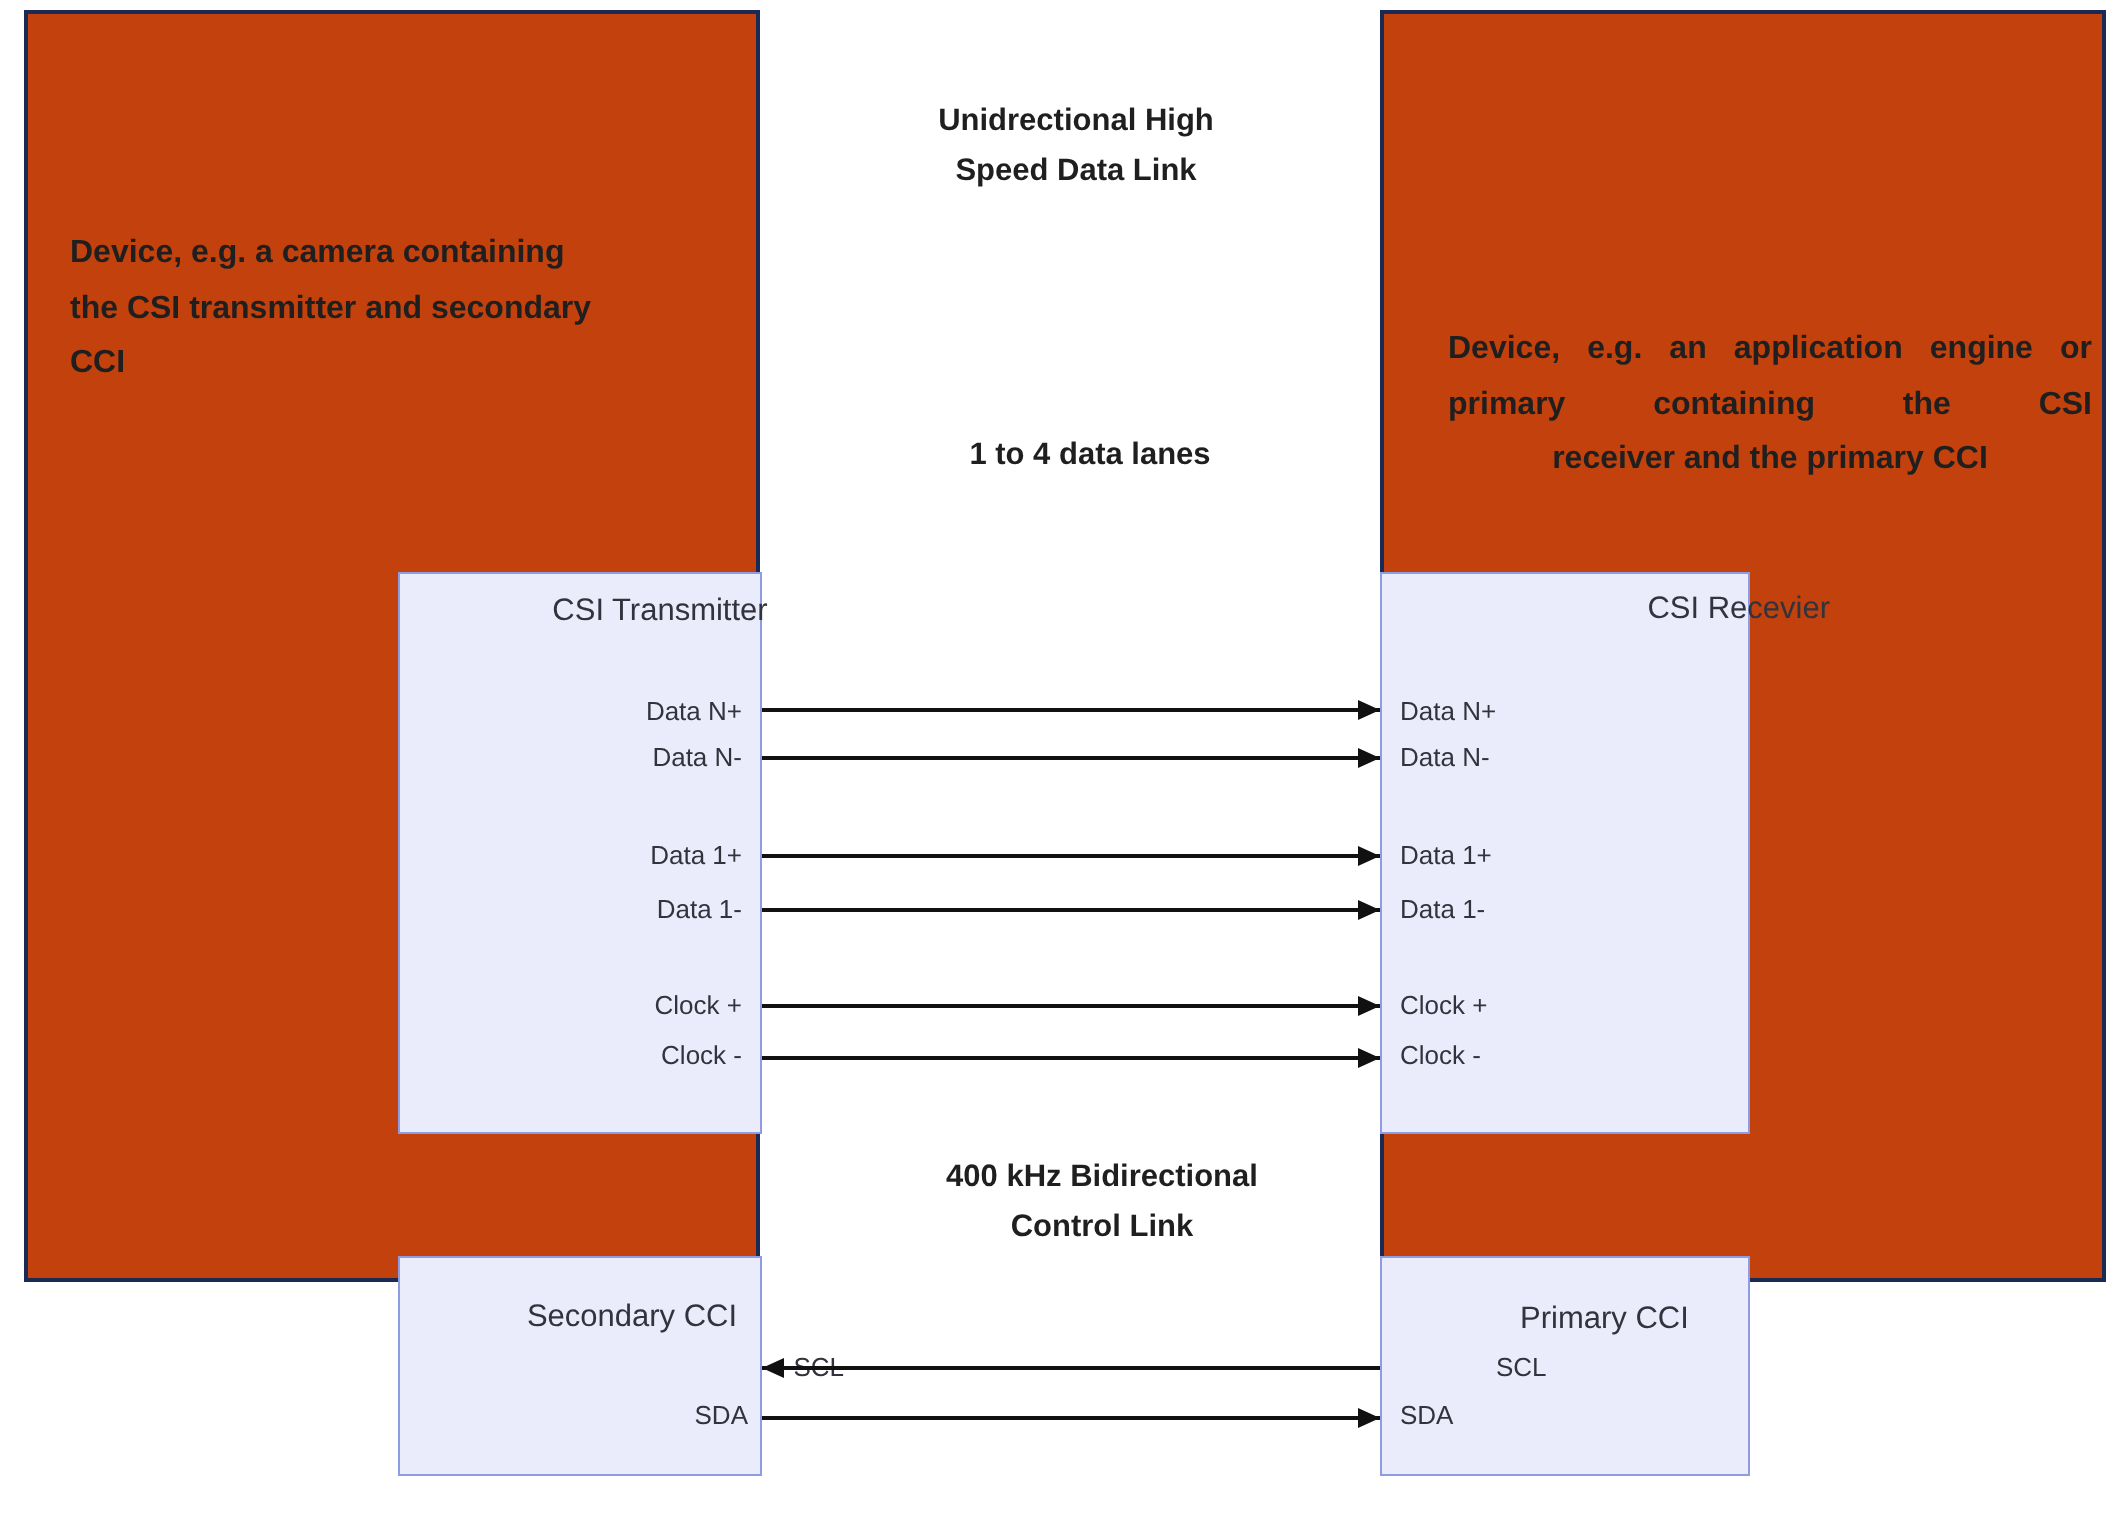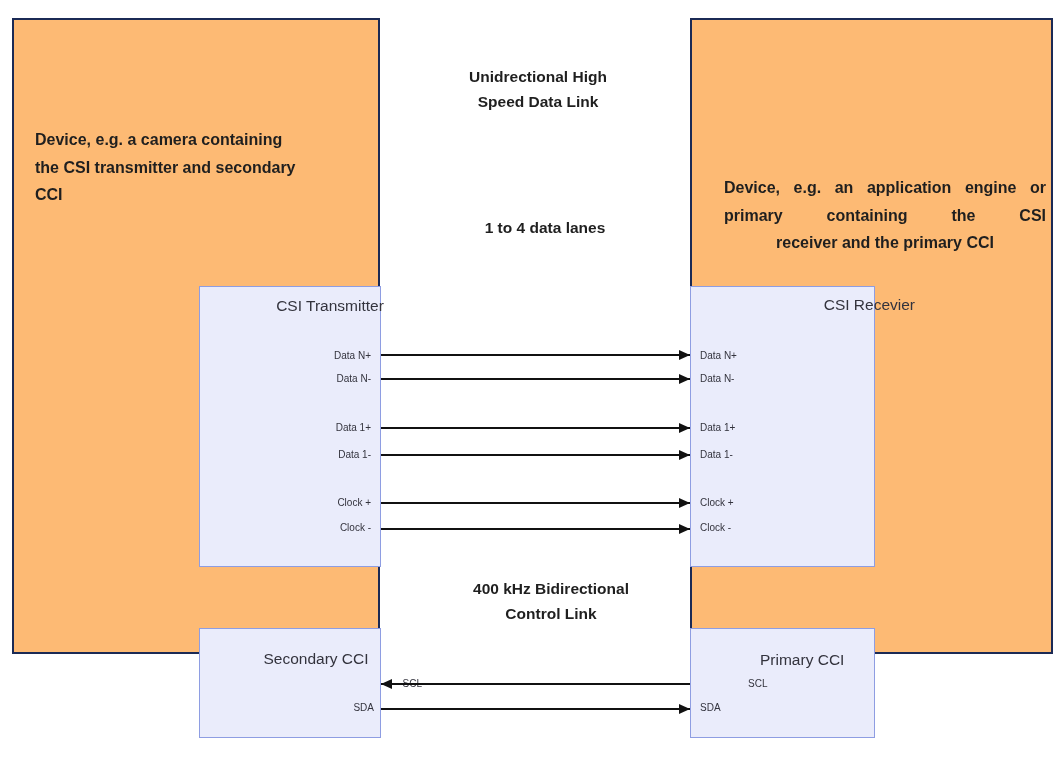--- a/index.html
+++ b/index.html
@@ -12,23 +12,23 @@
     position: relative;
     width: 1063px;
     height: 760px;
     background: #ffffff;
     overflow: hidden;
   }
 
   
   .device {
     position: absolute;
-    top: 18px;
+    top: 5px;
     height: 636px;
-    background: #fdba74;
+    background: #c2410c;
     border: 2px solid #1b2a55;
     box-sizing: border-box;
   }
   .device-left  { left: 12px;  width: 368px; }
   .device-right { left: 690px; width: 363px; }
 
   .device-text {
     position: absolute;
     color: #1f1f1f;
     font-size: 16px;
@@ -64,21 +64,21 @@
   .title-tx   { left: 199px; top: 294px; width: 182px; text-align: center; }
   .title-rx   { left: 690px; top: 293px; width: 185px; text-align: right; }
   .title-scci { left: 199px; top: 647px; width: 154px; text-align: center; }
   .title-pcci { left: 720px; top: 648px; text-align: left; }
 
   
   .port {
     position: absolute;
     height: 24px;
     line-height: 24px;
-    font-size: 10px;
+    font-size: 13px;
     color: #33333d;
     white-space: nowrap;
   }
   .tx-port  { left: 199px; width: 172px; text-align: right; }
   .rx-port  { left: 700px; width: 160px; text-align: left; }
   .scci-port { left: 199px; width: 175px; text-align: right; }
   .pcci-port { left: 700px; width: 160px; text-align: left; }
 
   .pt0 { top: 344px; }
   .pt1 { top: 367px; }
@@ -126,21 +126,21 @@
 
   
   .center-label {
     position: absolute;
     font-weight: bold;
     color: #1f1f1f;
     font-size: 15.5px;
     line-height: 25px;
     text-align: center;
   }
-  .lbl-hs    { left: 448px; top: 64px;  width: 180px; }
+  .lbl-hs    { left: 448px; top: 48px;  width: 180px; }
   .lbl-lanes { left: 455px; top: 215px; width: 180px; }
   .lbl-ctrl  { left: 451px; top: 576px; width: 200px; }
 </style>
 </head>
 <body>
 
 <div class="stage">
 
   <div class="device device-left">
     <div class="device-text device-text-left">

